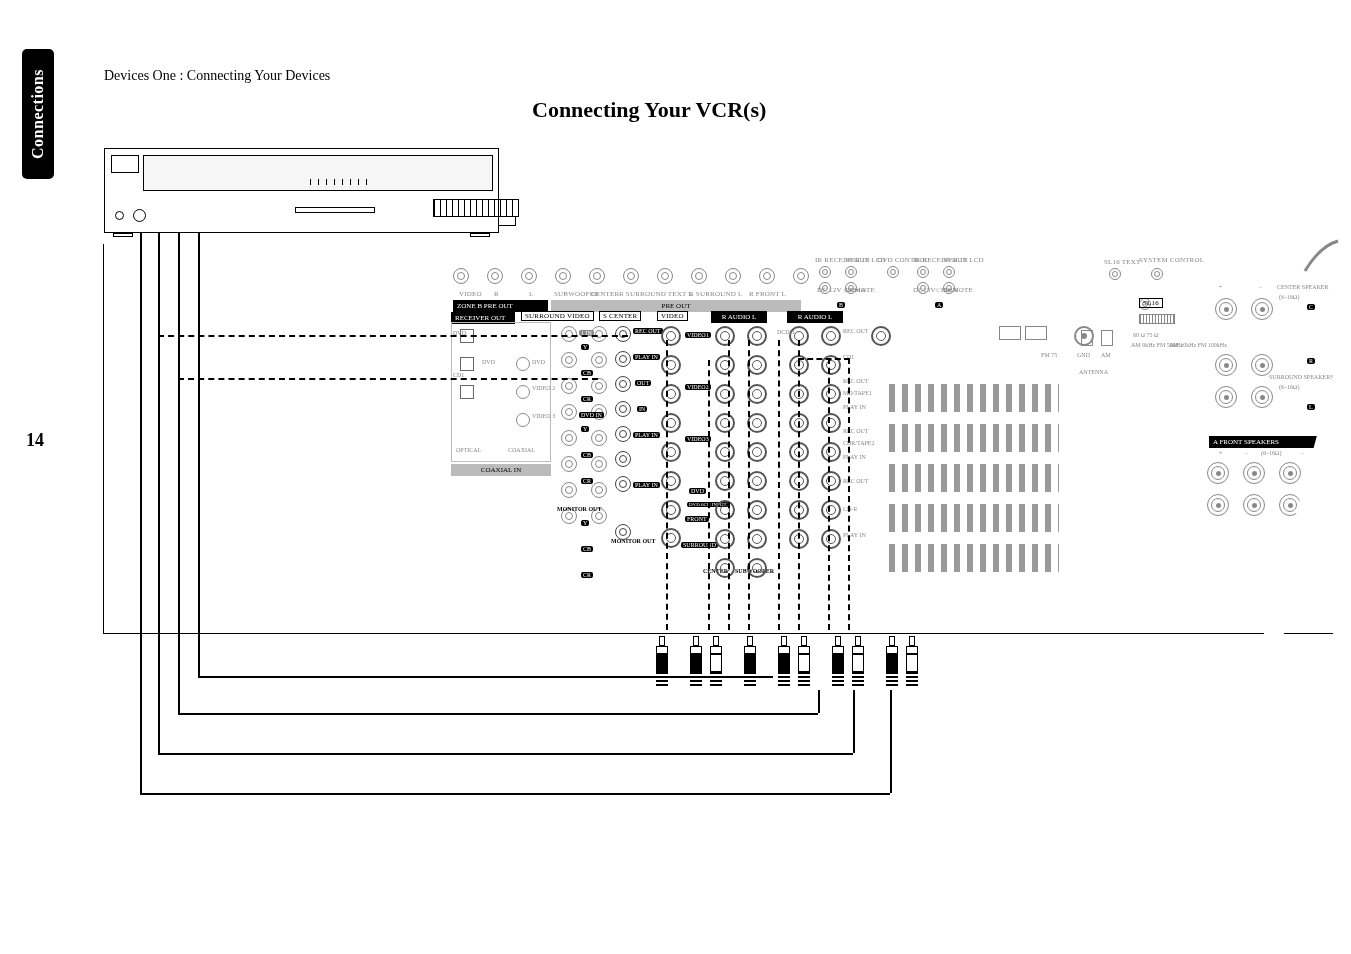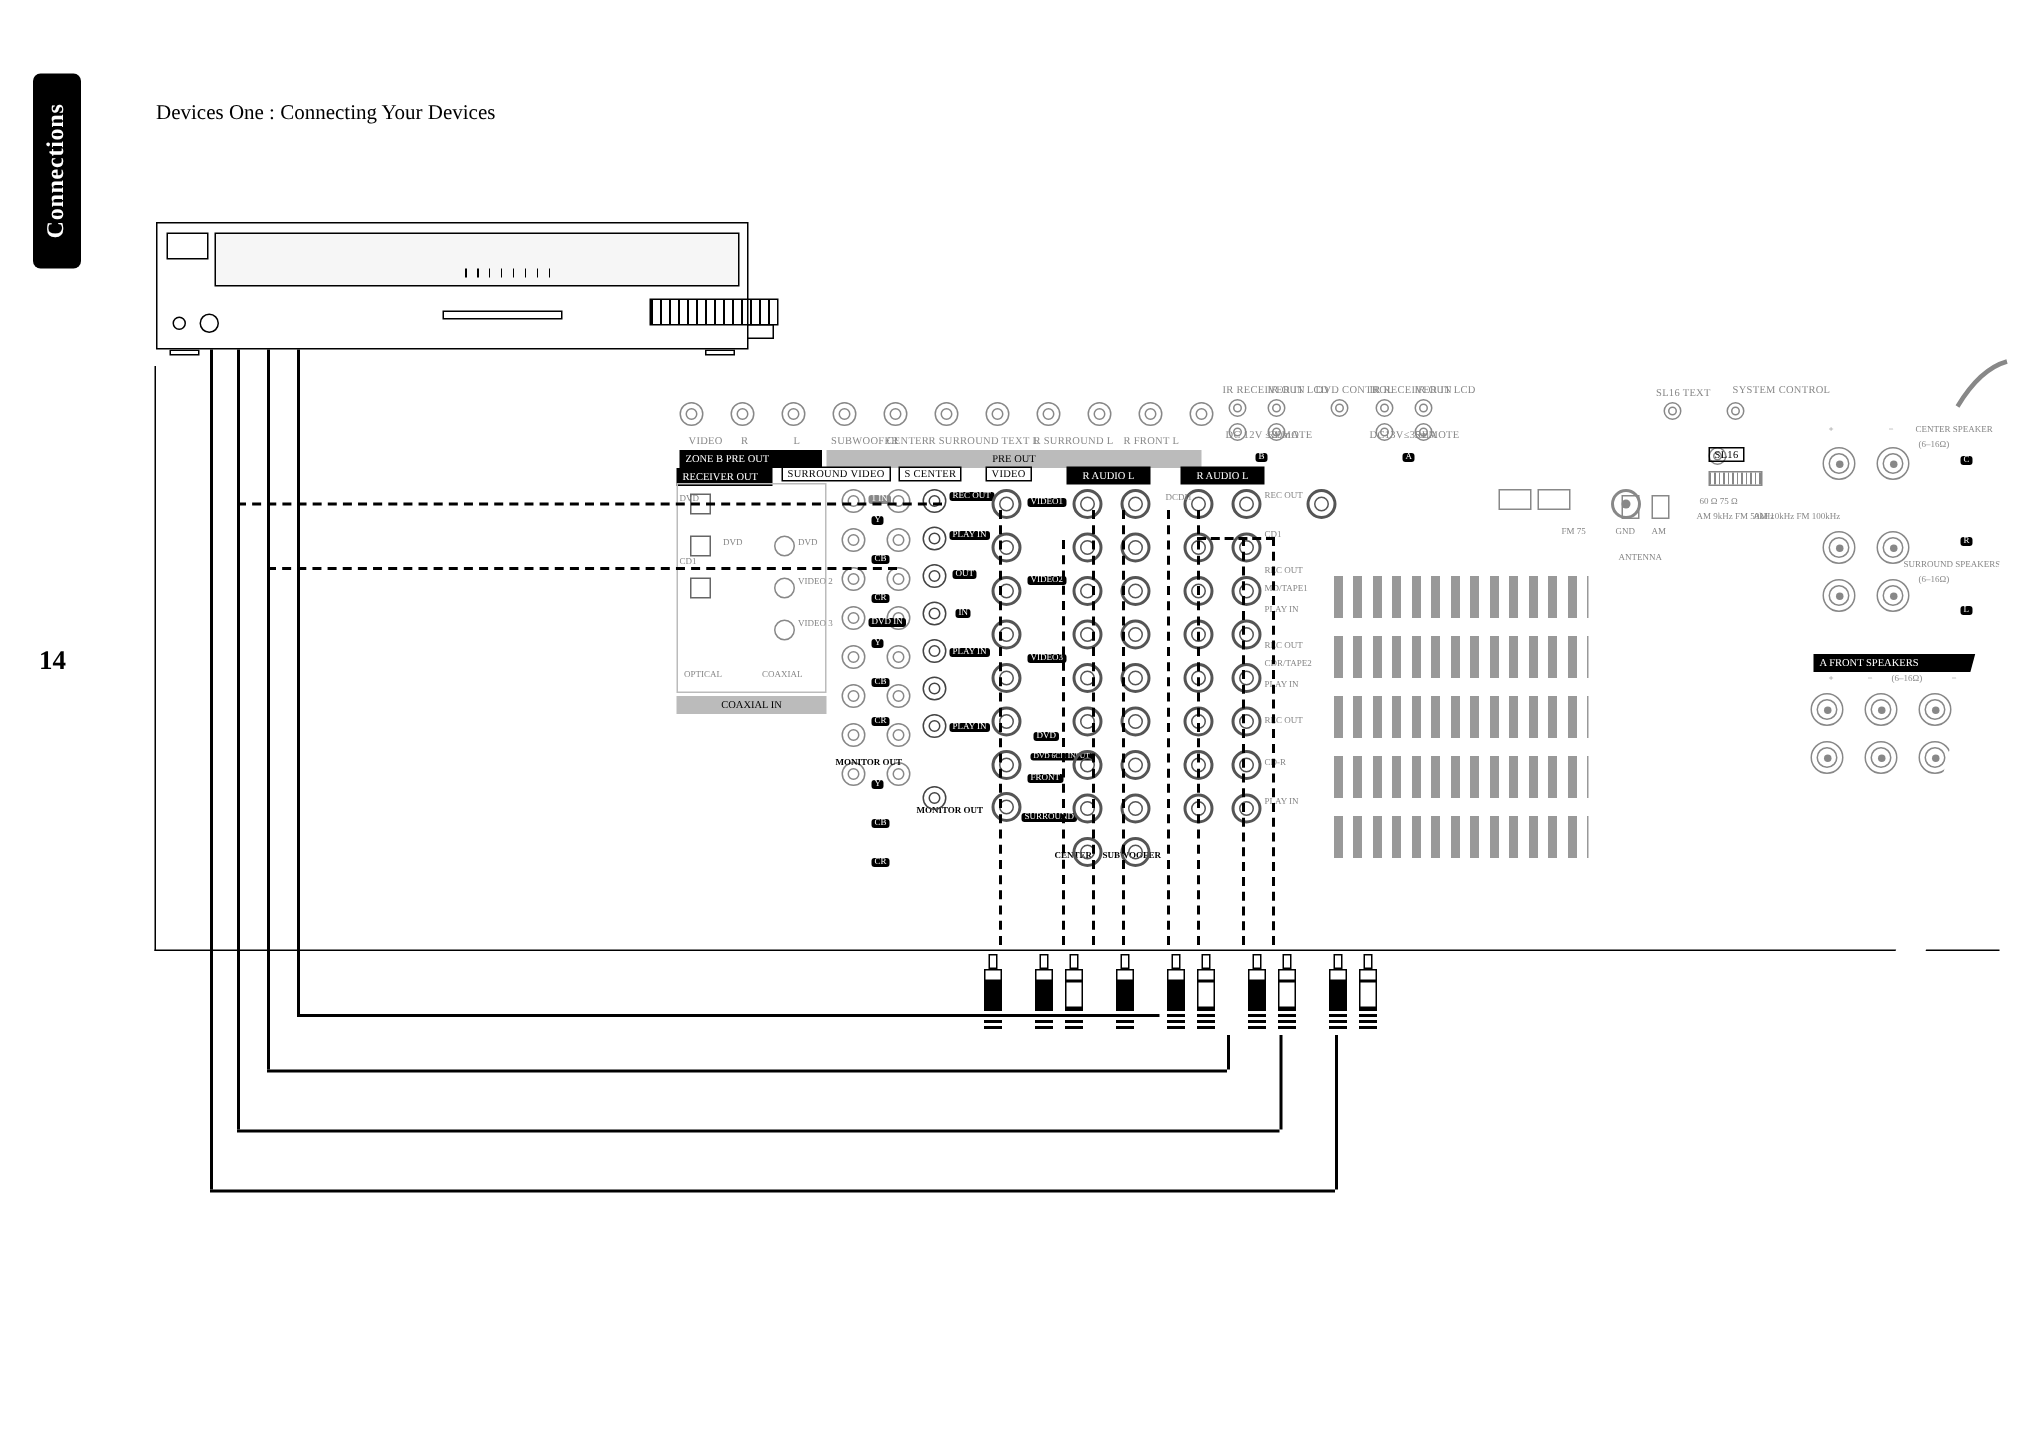--- a/index.html
+++ b/index.html
@@ -187,20 +187,21 @@
 </style>
 </head>
 <body>
 
 <div class="page">
   <div class="side-tab">
     <span>Connections</span>
   </div>
 
   <div class="chapter">Devices One : Connecting Your Devices</div>
+  <div class="title">Connecting Your VCR(s)</div>
   <div class="page-number">14</div>
 
   <div class="vcr">
     <div class="slot"></div>
     <div class="display"></div>
     <div class="btns"></div>
     <div class="small-circle c1"></div>
     <div class="small-circle c2"></div>
     <div class="grille"></div>
     <div class="tray"></div>
@@ -263,21 +264,21 @@
       <span class="hdr" style="left:474px; top:2px;">IR RECEIVER IN</span>
       <span class="hdr" style="left:504px; top:2px;">IR OUT LCD</span>
       <span class="hdr" style="left:474px; top:32px;">DC13V≤35mA</span>
       <span class="hdr" style="left:504px; top:32px;">REMOTE</span>
       <div class="pill" style="position:absolute; left:496px; top:48px;">A</div>
 
       <span class="hdr" style="left:665px; top:4px;">SL16 TEXT</span>
       <div style="position:absolute; left:670px; top:14px;">
           <div class="rca small"></div>
         </div>
-      <span class="hdr" style="left:716px; top:2px;">SYSTEM CONTROL</span>
+      <span class="hdr" style="left:700px; top:2px;">SYSTEM CONTROL</span>
       <div style="position:absolute; left:712px; top:14px;">
           <div class="rca small"></div>
         </div>
       <div style="position:absolute; left:700px; top:44px;">
           <div class="rca small"></div>
         </div>
       <span class="hdr box blk" style="left:700px; top:44px;">SL16</span>
       <div style="position:absolute; left:700px; top:60px; width:36px; height:10px; border:1px solid #888; background:repeating-linear-gradient(90deg,#888 0 1px, transparent 1px 3px);"></div>
 
       <div class="banner" style="left:12px; top:58px; width:64px;">RECEIVER OUT</div>

